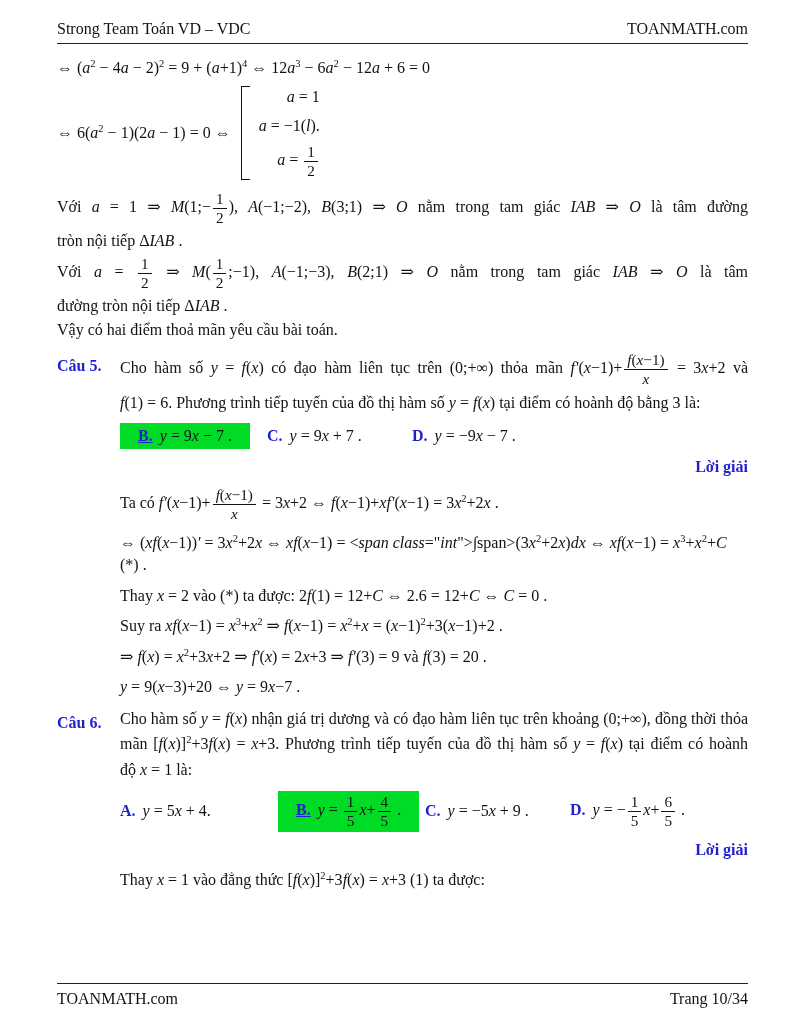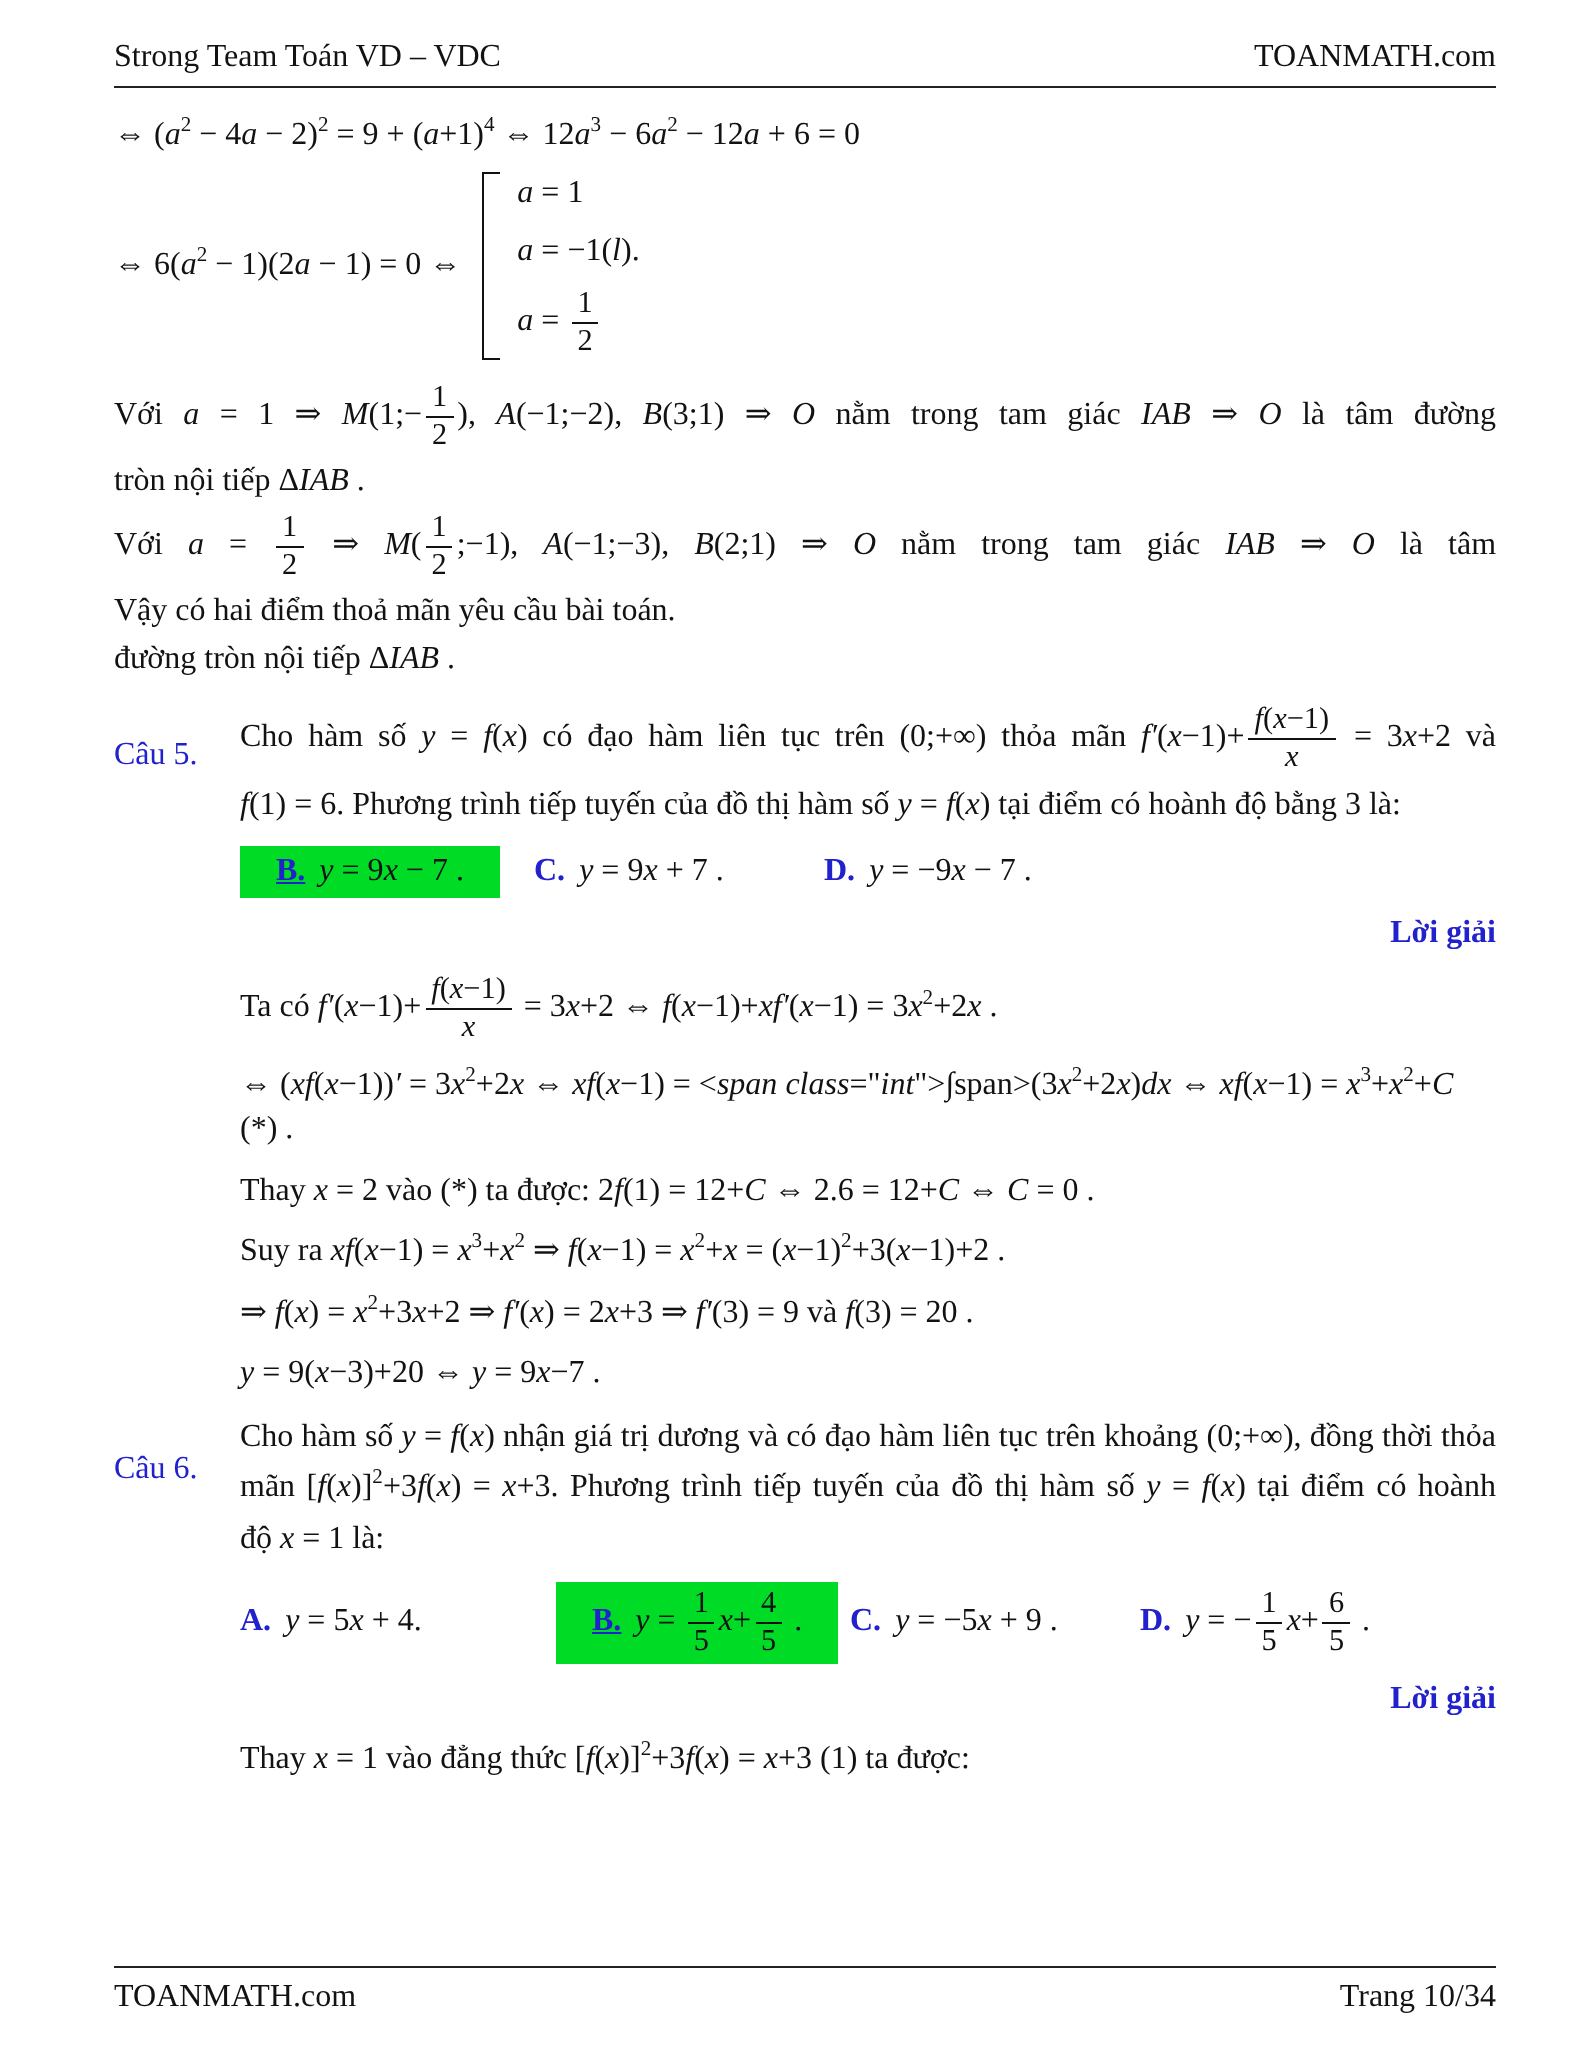--- a/index.html
+++ b/index.html
@@ -26,24 +26,24 @@
   i{font-style:italic;}
   sup{font-size:0.66em;line-height:0;}
   
   .fr{display:inline-flex;flex-direction:column;align-items:center;
       vertical-align:middle;margin:0 2px;line-height:1.18;font-size:0.95em;}
   .fn{display:block;padding:0 3px;border-bottom:1px solid #121212;}
   .fd{display:block;padding:0 3px;}
   
   .cases{display:inline-flex;align-items:center;margin-left:10px;}
   .cbr{align-self:stretch;width:8px;border:1.6px solid #121212;border-right:none;margin-right:9px;}
-  .crows{display:inline-flex;flex-direction:column;gap:7px;}
+  .crows{display:inline-flex;flex-direction:column;gap:7px;text-align:right;}
   
   .q{position:relative;padding-left:63px;margin-top:10px;}
-  .qlabel{position:absolute;left:0;top:16px;color:var(--blue);font-weight:normal;}
+  .qlabel{position:absolute;left:0;top:4px;color:var(--blue);font-weight:bold;}
   .stl{margin:4px 0;}
   .opts{display:flex;align-items:center;margin:10px 0 2px;}
   .o1{width:158px;}.o2{width:147px;}.o3{width:145px;}.o4{flex:1;}
   .olet{color:var(--blue);font-weight:bold;margin-right:7px;}
   .optin{display:inline-block;}
   .optin.hl{background:var(--green);padding:2px 18px;}
   .optin.hl .olet{text-decoration:underline;}
   .lg{text-align:right;color:var(--blue);font-weight:bold;margin:7px 0 7px -63px;}
   .sl{margin:9px 0;}
 </style>
@@ -80,22 +80,22 @@
       </span>), <i>A</i>(−1;−2), <i>B</i>(3;1) ⇒ <i>O</i> nằm trong tam giác <i>IAB</i> ⇒ <i>O</i> là tâm đường</div>
   <div class="pl ind">tròn nội tiếp Δ<i>IAB</i> .</div>
 
   <div class="pl ind just">Với <i>a</i> = <span class="fr">
         <span class="fn">1</span>
         <span class="fd">2</span>
       </span> ⇒ <i>M</i>(<span class="fr">
         <span class="fn">1</span>
         <span class="fd">2</span>
       </span>;−1), <i>A</i>(−1;−3), <i>B</i>(2;1) ⇒ <i>O</i> nằm trong tam giác <i>IAB</i> ⇒ <i>O</i> là tâm</div>
+  <div class="pl ind">đường tròn nội tiếp Δ<i>IAB</i> .</div>
   <div class="pl ind">Vậy có hai điểm thoả mãn yêu cầu bài toán.</div>
-  <div class="pl ind">đường tròn nội tiếp Δ<i>IAB</i> .</div>
 
   <div class="q">
     <span class="qlabel">Câu 5.</span>
     <div class="stl just">Cho hàm số <i>y</i> = <i>f</i>(<i>x</i>) có đạo hàm liên tục trên (0;+∞) thỏa mãn <i>f′</i>(<i>x</i>−1)+<span class="fr">
           <span class="fn"><i>f</i>(<i>x</i>−1)</span>
           <span class="fd"><i>x</i></span>
         </span> = 3<i>x</i>+2 và</div>
     <div class="stl"><i>f</i>(1) = 6. Phương trình tiếp tuyến của đồ thị hàm số <i>y</i> = <i>f</i>(<i>x</i>) tại điểm có hoành độ bằng 3 là:</div>
 
     <div class="opts">

